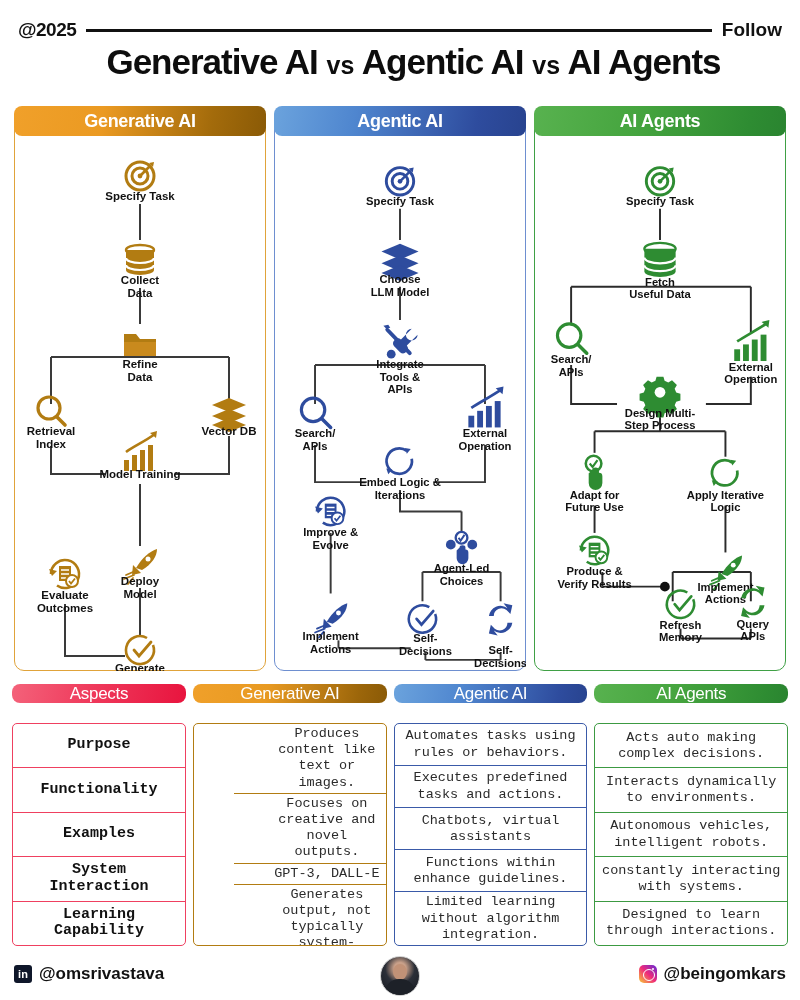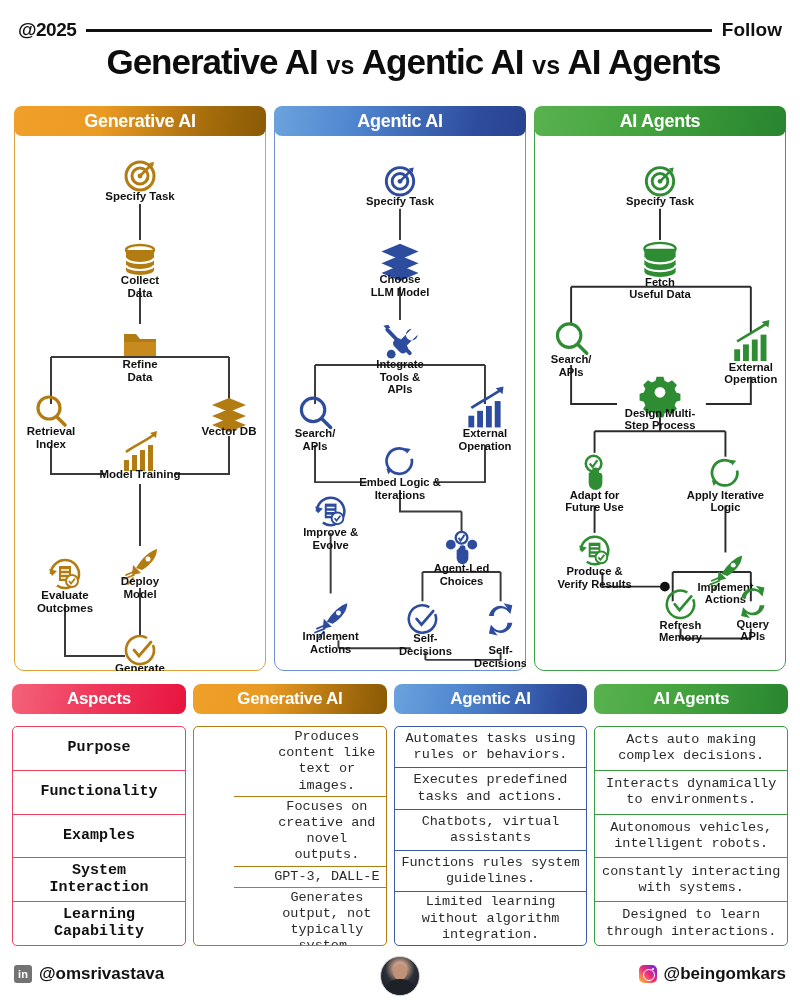--- a/index.html
+++ b/index.html
@@ -52,22 +52,22 @@
 
   
 
   
   .table { position: absolute; left: 12px; top: 684px; width: 776px; height: 262px;
            display: flex; gap: 7px; }
   .col { display: flex; flex-direction: column; }
   .col-aspects { width: 174px; }
   .col-data { flex: 1; }
   .col-head {
-    height: 30px; border-radius: 8px; display: flex; align-items: center; justify-content: center;
-    color: #fff; font-size: 17px; font-weight: 700; letter-spacing: -0.3px; margin-bottom: 12px;
+    height: 19px; border-radius: 8px; display: flex; align-items: center; justify-content: center;
+    color: #fff; font-size: 17px; font-weight: 400; letter-spacing: -0.3px; margin-bottom: 20px;
   }
   .cells { flex: 1; display: flex; flex-direction: column; border-radius: 5px;
            border: 1.6px solid #ccc; overflow: hidden; font-family: Liberation Mono, monospace; }
   .cell { flex: 1; display: flex; align-items: center; justify-content: center;
           text-align: center; padding: 2px 6px; border-bottom: 1.6px solid #ccc; }
   .cell:last-child { border-bottom: none; }
   .col-aspects .cell { font-size: 15px; font-weight: 800; color: #111; line-height: 1.12; }
   .col-data .cell { font-size: 13.5px; font-weight: 400; color: #2b2b2b; line-height: 1.2; }
 
   .t-aspects .col-head { background: linear-gradient(100deg,#f4627a 0%,#ef3a5c 45%,#e8143e 100%); }
@@ -78,21 +78,21 @@
   .t-agc .cells, .t-agc .cell { border-color: #3a5aa8; }
   .t-aia .col-head { background: linear-gradient(100deg,#58b24f 0%,#46a53f 42%,#2e8c32 88%,#2a8430 100%); }
   .t-aia .cells, .t-aia .cell { border-color: #3c9a42; }
 
   
   .footer { position: absolute; left: 0; top: 952px; width: 800px; height: 48px; }
   .handle { position: absolute; display: flex; align-items: center; gap: 7px;
             font-size: 17px; font-weight: 800; color: #111; top: 12px; }
   .handle.left { left: 14px; }
   .handle.right { right: 14px; }
-  .badge-li { width: 18px; height: 18px; border-radius: 3px; background: #737373;
+  .badge-li { width: 18px; height: 18px; border-radius: 3px; background: #0f172a;
               color: #fff; font-size: 11px; font-weight: 800; display: flex;
               align-items: center; justify-content: center; font-family: "Liberation Sans", sans-serif; }
   .badge-ig { width: 18px; height: 18px; border-radius: 5px;
               background: linear-gradient(45deg,#f9ce34,#ee2a7b,#6228d7);
               position: relative; }
   .badge-ig::before { content:""; position:absolute; left:4px; top:4px; width:10px; height:10px;
               border:1.6px solid #fff; border-radius:50%; }
   .badge-ig::after { content:""; position:absolute; right:2.5px; top:2.5px; width:2.5px; height:2.5px;
               background:#fff; border-radius:50%; }
   .avatar { position: absolute; left: 50%; transform: translateX(-50%); top: 4px;
@@ -575,21 +575,21 @@
         <div class="cell">Updated through retraining to enhance creativity.</div>
       </div>
     </div>
 
     <div class="col col-data t-agc">
       <div class="col-head">Agentic AI</div>
       <div class="cells">
         <div class="cell">Automates tasks using rules or behaviors.</div>
         <div class="cell">Executes predefined tasks and actions.</div>
         <div class="cell">Chatbots, virtual assistants</div>
-        <div class="cell">Functions rules system guidelines.</div>
+        <div class="cell">Functions within enhance guidelines.</div>
         <div class="cell">Limited learning without algorithm integration.</div>
       </div>
     </div>
 
     <div class="col col-data t-aia">
       <div class="col-head">AI Agents</div>
       <div class="cells">
         <div class="cell">Acts auto making complex decisions.</div>
         <div class="cell">Interacts dynamically to environments.</div>
         <div class="cell">Autonomous vehicles, intelligent robots.</div>

